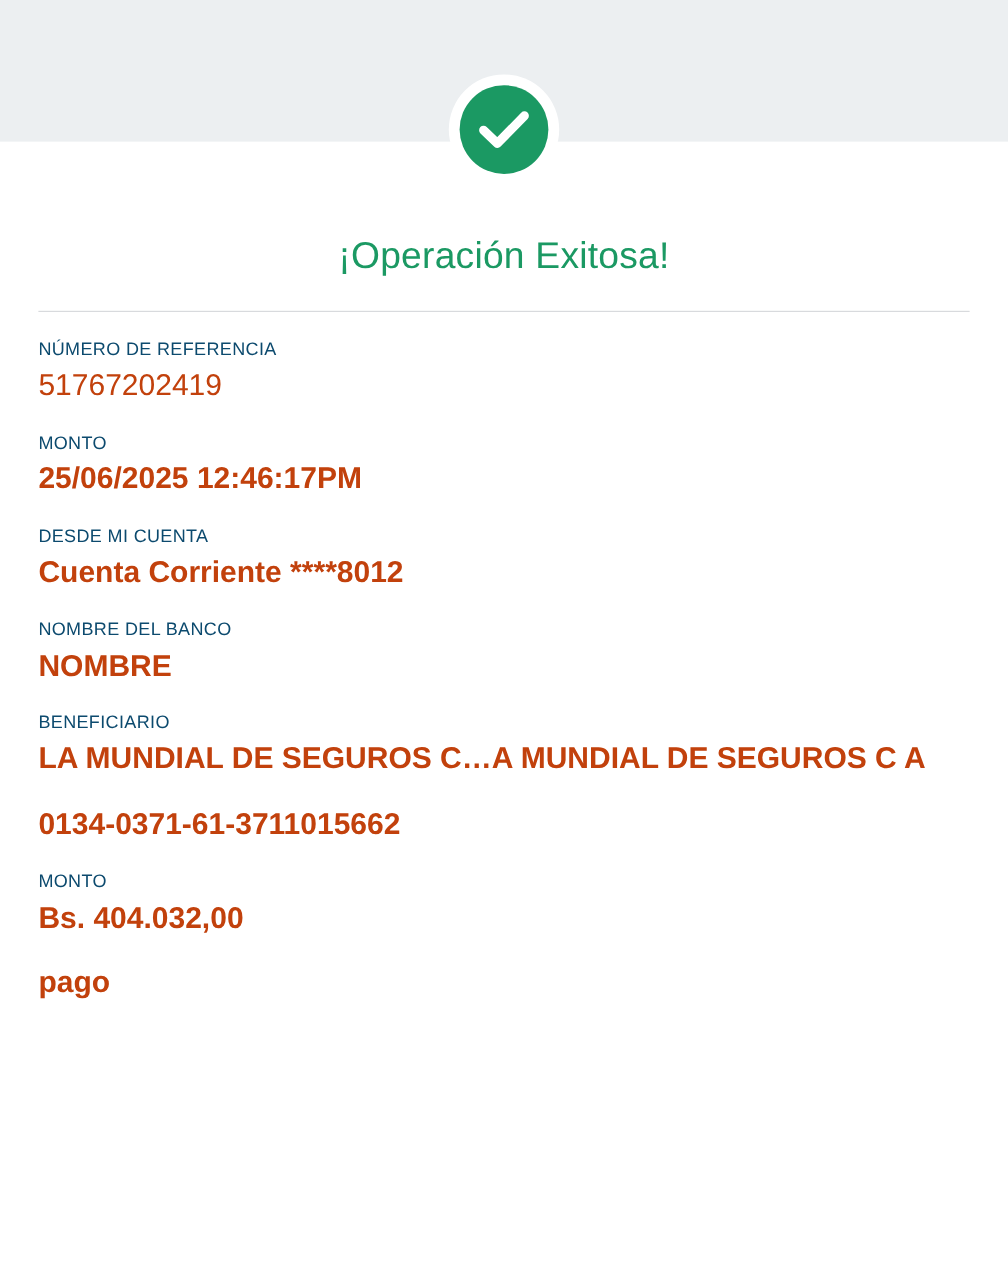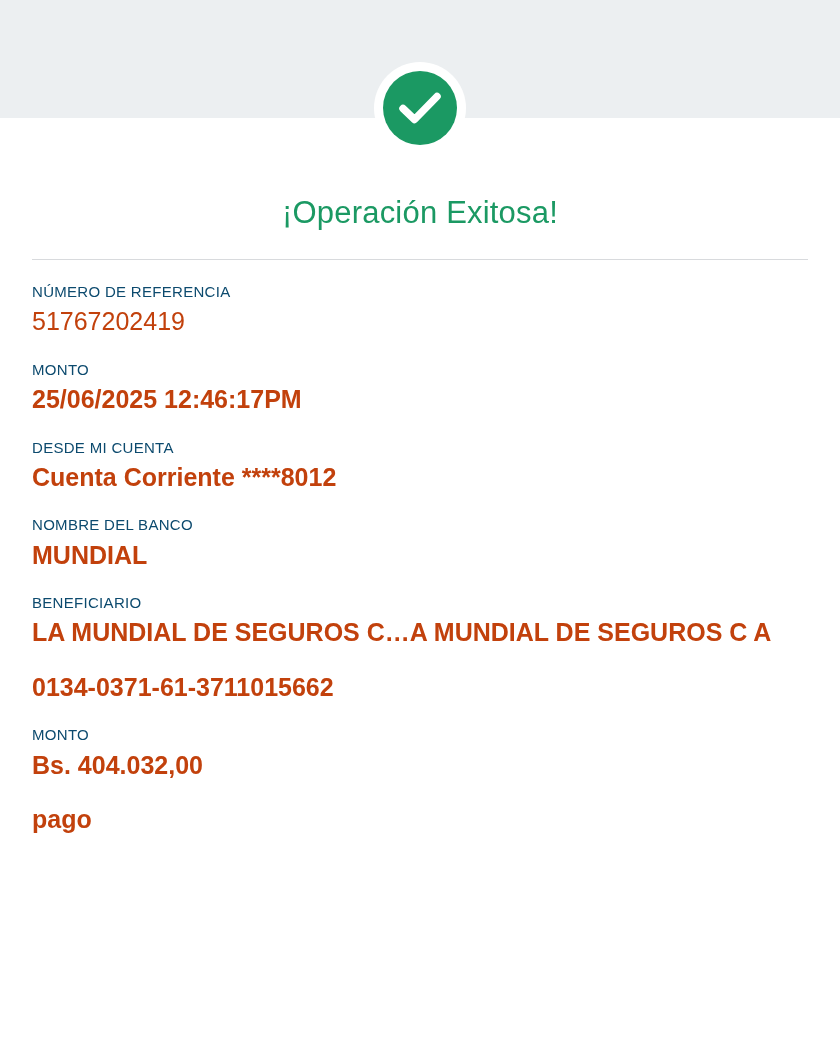--- a/index.html
+++ b/index.html
@@ -150,21 +150,21 @@
         <div class="field-value">25/06/2025 12:46:17PM</div>
       </div>
 
       <div class="field">
         <div class="field-label">DESDE MI CUENTA</div>
         <div class="field-value">Cuenta Corriente ****8012</div>
       </div>
 
       <div class="field">
         <div class="field-label">NOMBRE DEL BANCO</div>
-        <div class="field-value">MUNDIAL</div>
+        <div class="field-value">NOMBRE</div>
       </div>
 
       <div class="field">
         <div class="field-label">BENEFICIARIO</div>
         <div class="field-value">LA MUNDIAL DE SEGUROS C…A MUNDIAL DE SEGUROS C A</div>
       </div>
 
       <div class="field">
         <div class="field-value">0134-0371-61-3711015662</div>
       </div>

